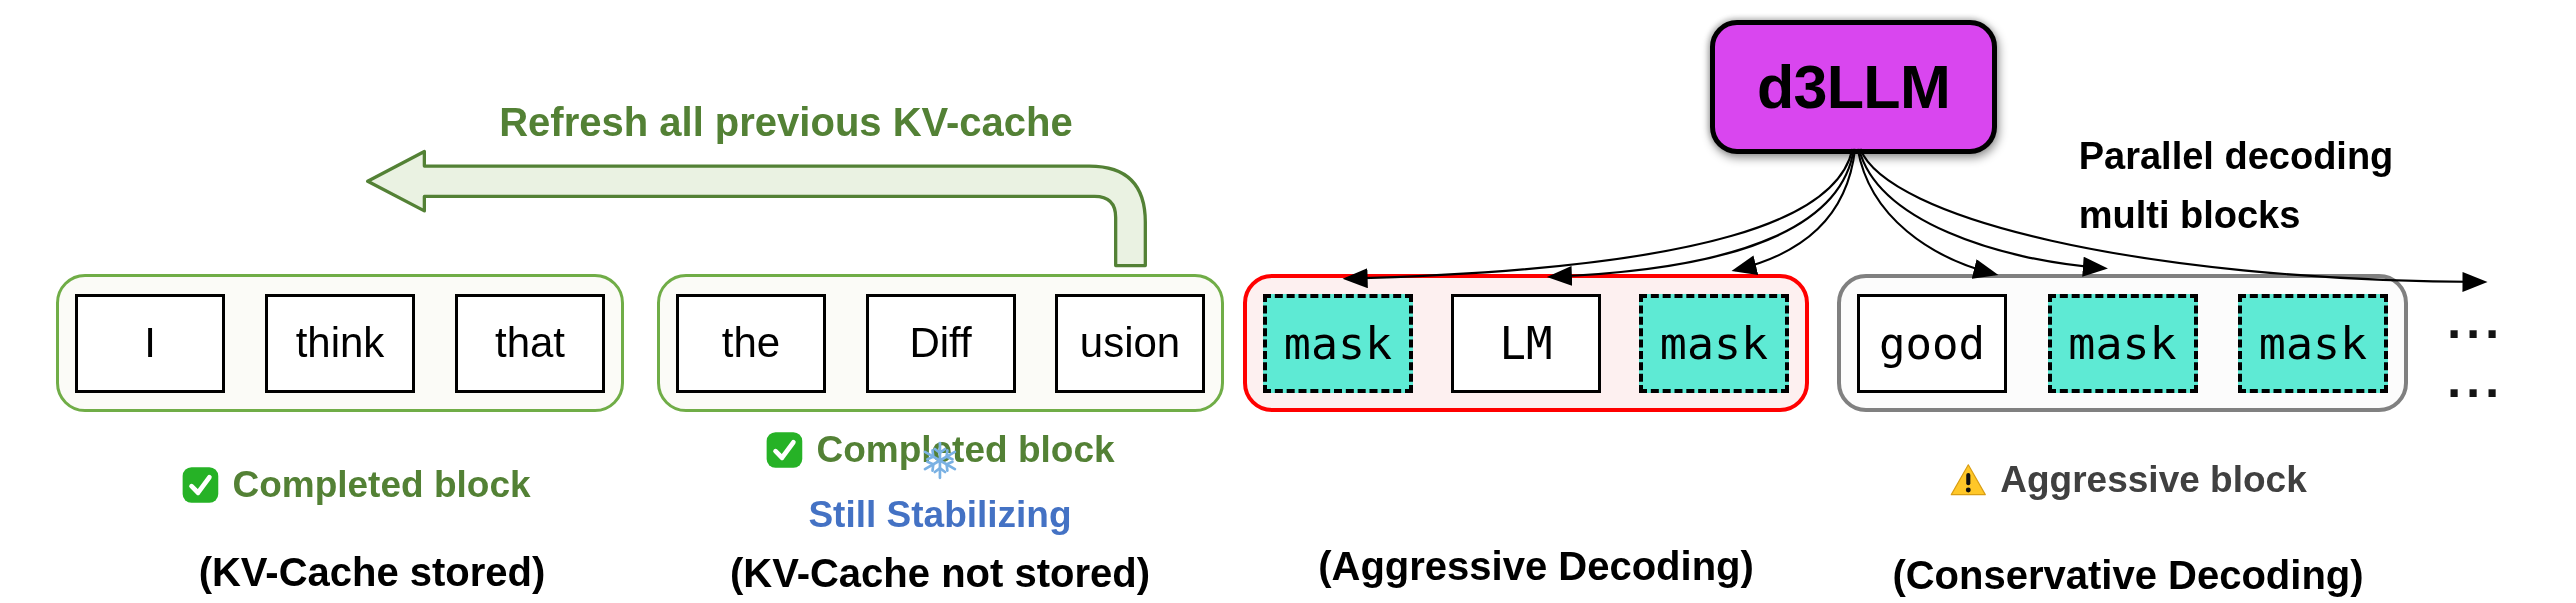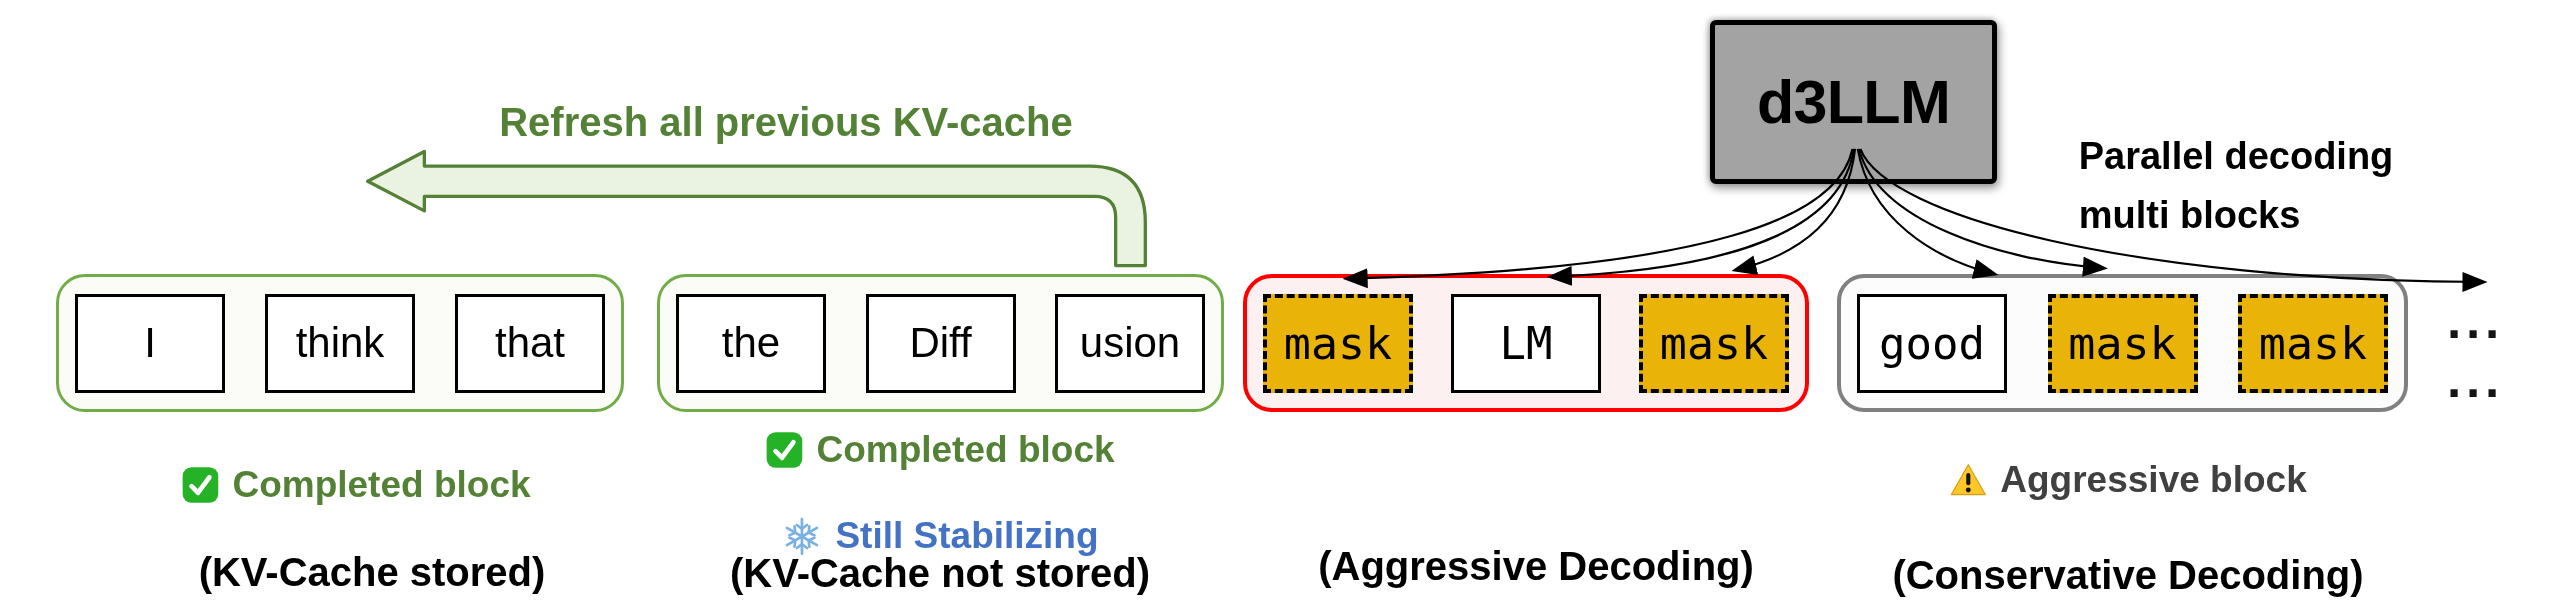--- a/index.html
+++ b/index.html
@@ -4,22 +4,22 @@
 <style>
   html,body{margin:0;padding:0;background:#ffffff;}
   #canvas{position:relative;width:2576px;height:603px;background:#ffffff;overflow:hidden;
           font-family:"Liberation Sans",sans-serif;}
 
   
   #arrows-under{position:absolute;left:0;top:0;z-index:1;pointer-events:none;}
   #arrows-over{position:absolute;left:0;top:0;z-index:6;pointer-events:none;}
 
   
-  .model-box{position:absolute;left:1710px;top:20.4px;width:287px;height:164px;box-sizing:border-box;
-    background:#a3a3a3;border:5.3px solid #000;border-radius:6px;
+  .model-box{position:absolute;left:1710px;top:20.4px;width:287px;height:134px;box-sizing:border-box;
+    background:#d946ef;border:5.3px solid #000;border-radius:27px;
     box-shadow:1.3px 3.3px 9.2px rgba(0,0,0,.42), -1.3px -1.3px 5.3px rgba(0,0,0,.18);
     display:flex;align-items:center;justify-content:center;z-index:4;}
   .model-box span{font-size:61px;font-weight:700;color:#000;letter-spacing:-0.7px;}
 
   
   .refresh-label{position:absolute;left:786px;top:100px;transform:translateX(-50%);
     font-size:40px;font-weight:600;color:#538135;white-space:nowrap;z-index:3;}
   .parallel-note{position:absolute;left:2236px;top:127px;transform:translateX(-50%);
     text-align:left;font-size:38px;font-weight:600;color:#000;line-height:1.55;
     white-space:nowrap;z-index:3;}
@@ -31,21 +31,21 @@
     border-style:solid;display:flex;align-items:center;justify-content:space-between;
     padding:0 16px;z-index:2;}
   .block-1{left:56px;width:568px;border-width:3.3px;background:#fbfbf7;}
   .block-2{left:657px;width:567px;border-width:3.3px;background:#fbfbf7;gap:20px;}
   .block-3{left:1243px;width:566px;border-width:4.6px;background:#fdf0f0;}
   .block-4{left:1837px;width:571px;border-width:4px;background:#fcfcfc;}
 
   .token{box-sizing:border-box;width:150px;height:99px;display:flex;align-items:center;
     justify-content:center;background:#ffffff;border:3.3px solid #000;
     font-size:42px;color:#000;white-space:nowrap;}
-  .token.mask{background:#eab308;border:4px dashed #000;
+  .token.mask{background:#5eead4;border:4px dashed #000;
     font-family:"DejaVu Sans Mono",monospace;font-size:45px;}
   .token.decoded{font-family:"DejaVu Sans Mono",monospace;font-size:44px;}
 
   
   .lg{position:absolute;transform:translate(-50%,-50%);display:flex;align-items:center;
     gap:13px;white-space:nowrap;z-index:3;}
   .lg .txt{font-size:37px;font-weight:600;}
   .txt.green{color:#538135;}
   .txt.blue{color:#4472c4;}
   .txt.red{color:#ff0000;}
@@ -100,21 +100,21 @@
   <div class="block block-2" style="border-color: rgb(112, 173, 71);">
       <div class="token plain">the</div>
       <div class="token plain">Diff</div>
       <div class="token plain">usion</div>
     </div>
   <div class="block block-3" style="border-color: rgb(255, 0, 0);">
       <div class="token mask">mask</div>
       <div class="token decoded">LM</div>
       <div class="token mask">mask</div>
     </div>
-  <div class="block block-4" style="border-color: rgb(128, 128, 128); border-radius: 27px;">
+  <div class="block block-4" style="border-color: rgb(128, 128, 128);">
       <div class="token decoded">good</div>
       <div class="token mask">mask</div>
       <div class="token mask">mask</div>
     </div>
 
   <div class="dots">··· ···</div>
 
   <div class="lg" style="left:356px;top:485px;">
     <svg class="icon-svg" width="38" height="38" viewBox="0 0 64 64">
       <rect x="2" y="2" width="60" height="60" rx="15" fill="#26b226"></rect>
@@ -124,21 +124,21 @@
   </div>
   <div class="cap" style="left:372px;top:572px;">(KV-Cache stored)</div>
 
   <div class="lg" style="left:940px;top:450px;">
     <svg class="icon-svg" width="38" height="38" viewBox="0 0 64 64">
       <rect x="2" y="2" width="60" height="60" rx="15" fill="#26b226"></rect>
       <path d="M17 34 L28 45 L47 19" stroke="#fff" stroke-width="8" fill="none" stroke-linecap="round" stroke-linejoin="round"></path>
     </svg>
     <span class="txt green">Completed block</span>
   </div>
-  <div class="lg" style="left:940px;top:536px;">
+  <div class="lg" style="left:940px;top:488px;flex-direction:column;">
     <svg class="icon-svg" width="41" height="41" viewBox="0 0 64 64">
       <g stroke="#7ab1e3" stroke-width="4.2" stroke-linecap="round" fill="none">
         <g id="sf-arm">
           <line x1="32" y1="32" x2="32" y2="5"></line>
           <path d="M24 14 L32 20 L40 14"></path>
         </g>
         <use href="#sf-arm" transform="rotate(60 32 32)"></use>
         <use href="#sf-arm" transform="rotate(120 32 32)"></use>
         <use href="#sf-arm" transform="rotate(180 32 32)"></use>
         <use href="#sf-arm" transform="rotate(240 32 32)"></use>

